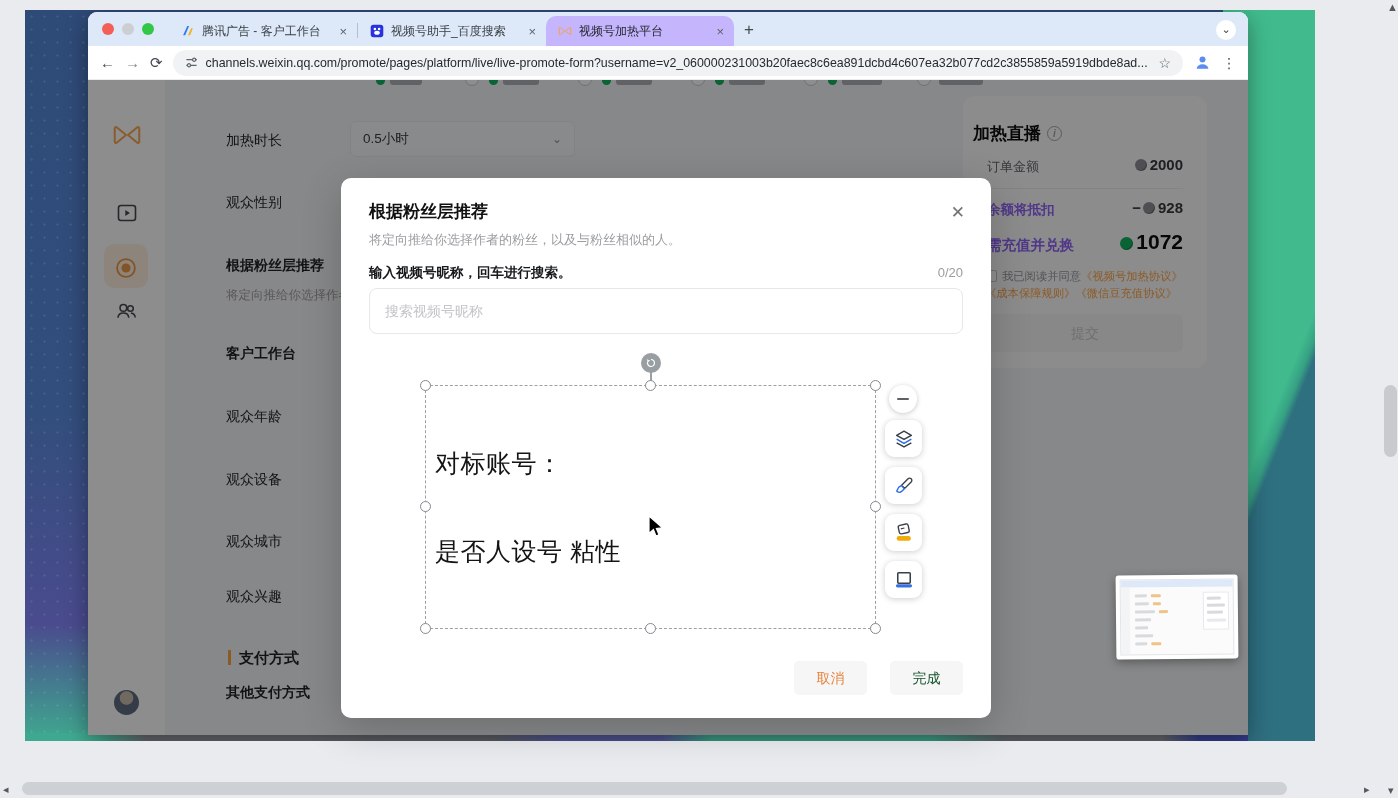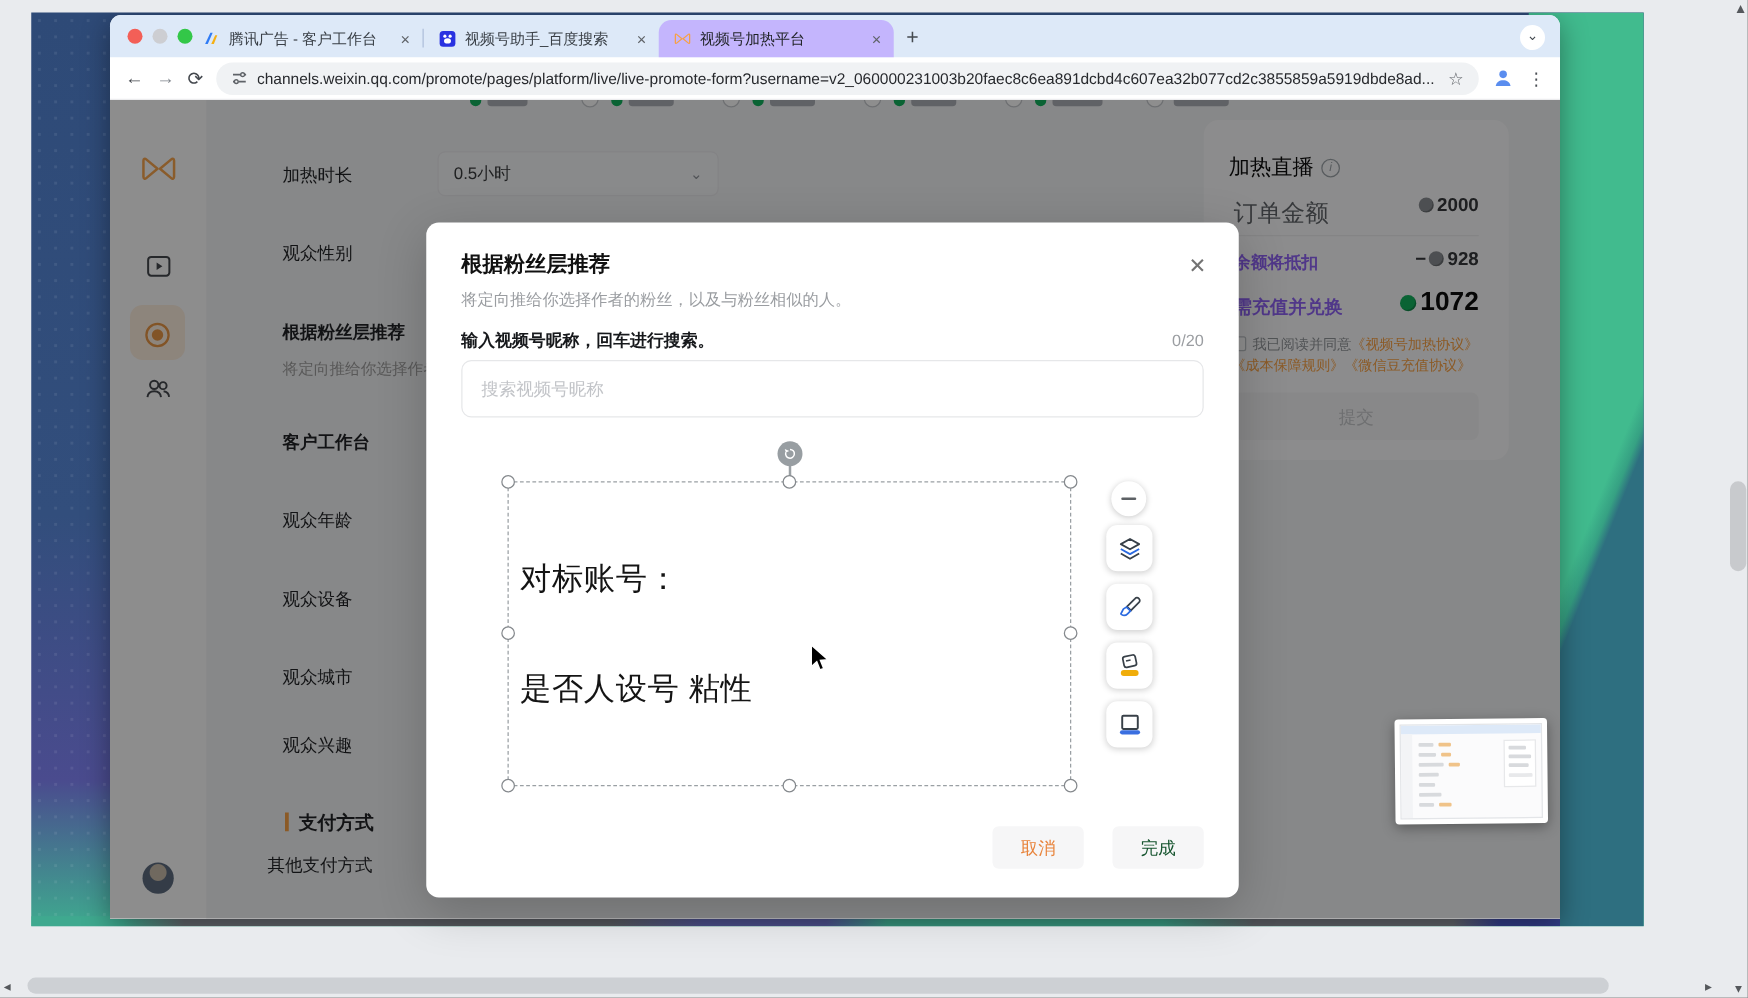--- a/index.html
+++ b/index.html
@@ -13,21 +13,21 @@
   .wp-dots { left:0; top:0; width:70px; height:100%;
           background-image:radial-gradient(rgba(255,255,255,.08) 1.2px, transparent 1.3px); background-size:13px 13px; }
   .wp-right { right:0; top:0; width:92px; height:100%;
           background:linear-gradient(112deg,#41bb8e 55%,#36a183 58%,#2e6f80 60%); }
   .wp-bottom { left:0; bottom:0; width:1223px; height:8px;
           background:linear-gradient(90deg,#3fa98f 0%,#3fa98f 6%,#63666c 10%,#63666c 38%,#565a9e 44%,#565a9e 52%,#3fa98f 56%,#3fa98f 74%,#63666c 80%,#63666c 93%,#333d8a 96%); }
 
   
   .chrome { left:63px; top:2px; width:1160px; height:723px; border-radius:9px 9px 0 0;
             box-shadow:0 6px 22px rgba(0,0,0,.38); overflow:hidden; background:#fff; }
-  .tabstrip { left:0; top:0; width:100%; height:34px; background:#dde9f8; display:flex; align-items:flex-end; }
+  .tabstrip { left:0; top:0; width:100%; height:34px; background:#dde9f8; display:flex; align-items:flex-end;padding-left:19px; }
   .lights { position:absolute; left:14px; top:11px; display:flex; gap:8px; }
   .light { width:12px; height:12px; border-radius:50%; }
   .l-close{ background:#f35f57; } .l-min{ background:#cdced2; } .l-zoom{ background:#33c748; }
   .tab { height:30px; width:188px; display:flex; align-items:center; gap:7px; padding:0 10px 0 12px;
          font-size:12px; color:#3a4047; position:relative; }
   .tab.active { background:#c4b5fd; border-radius:10px 10px 0 0; color:#1e2124; }
   .tab .ttl { flex:1; white-space:nowrap; overflow:hidden; }
   .tab .x { color:#5f6368; font-size:13px; }
   .tabsep { width:1px; height:15px; background:#aebfda; margin-bottom:8px; }
   .newtab { font-size:17px; color:#454a50; margin:0 0 6px 10px; }
@@ -60,24 +60,24 @@
   .dd-chev { margin-left:auto; color:#8a8f96; font-size:12px; }
   .paybar { left:140px; top:570px; width:3px; height:15px; background:#fa9d3b; }
 
   .po-radio { width:14px; height:14px; border-radius:50%; border:1.5px solid #c3c6cb; background:#fff; top:-8px; }
   .po-radio.sel { border:4px solid #e98a2e; }
   .po-coin { width:9px; height:9px; border-radius:50%; background:#06ae56; top:-4px; }
   .po-bar { height:10px; border-radius:3px; background:#a9adb3; top:-5px; }
 
   
   .card { left:875px; top:16px; width:244px; height:272px; background:#fcfcfd; border-radius:12px; }
-  .card-title { left:20px; top:26px; font-size:17px; font-weight:400; color:#000; }
+  .card-title { left:10px; top:26px; font-size:17px; font-weight:700; color:#000; }
   .info-i { display:inline-block; width:15px; height:15px; border:1px solid #9aa0a6; border-radius:50%;
             font-size:10px; line-height:13px; text-align:center; color:#9aa0a6; font-style:italic; margin-left:6px; vertical-align:2px; }
-  .row-l { font-size:19px; color:#5a5e63; }
+  .row-l { font-size:13px; color:#5a5e63; }
   .row-l.b { font-weight:700; color:#8b5cf6; font-size:13.5px; }
   .coin { display:inline-block; width:12px; height:12px; border-radius:50%; background:#85898e;
           box-shadow:inset -1px -1px 0 rgba(0,0,0,.25); vertical-align:-1px; margin-right:3px; }
   .coin.green { background:#06ae56; }
   .val { font-size:15px; color:#2c2e31; font-weight:600; }
   .divider { left:24px; top:92px; width:196px; height:1px; background:#ececee; }
   .agree { left:22px; top:172px; width:202px; font-size:11.3px; line-height:17px; color:#8d9196; }
   .agree .lnk { color:#fa9d3b; }
   .cbx { display:inline-block; width:12px; height:12px; border:1px solid #bcc0c5; border-radius:2px;
          background:#fff; vertical-align:-2px; margin-right:5px; }
@@ -96,21 +96,21 @@
   .m-count { right:28px; top:87px; font-size:13px; color:#9a9da1; }
   .m-input { left:28px; top:110px; width:594px; height:46px; border:1px solid #e6e7e9; border-radius:8px;
              padding:0 15px; font-size:14px; color:#333; outline:none; font-family:inherit; }
   .m-input::placeholder { color:#c2c4c8; }
   .btn { width:73px; height:34px; border-radius:5px; background:#f6f6f7; text-align:center;
          line-height:34px; font-size:14px; top:483px; }
   .btn.cancel { left:453px; color:#e8833a; }
   .btn.done { left:549px; color:#14532d; }
 
   
-  .sel { left:65px; top:207px; width:451px; height:244px; border:1.2px dashed #9aa0a4; }
+  .sel { left:84px; top:207px; width:451px; height:244px; border:1.2px dashed #9aa0a4; }
   .handle { position:absolute; width:11px; height:11px; border-radius:50%; background:#fff; border:1.6px solid #85898d; }
   .note { position:absolute; left:9px; top:5px; font-size:25px; line-height:29.2px; color:#141414;
           white-space:pre; letter-spacing:.5px; }
   .rot-stem { position:absolute; left:calc(50% - 1px); top:-14px; width:2px; height:13px; background:#9aa0a4; }
   .rot { position:absolute; left:calc(50% - 10px); top:-33px; width:20px; height:20px; border-radius:50%;
          background:#989ea2; display:flex; align-items:center; justify-content:center; }
 
   
   .pal-min { left:548px; top:207px; width:28px; height:28px; border-radius:50%; background:#fff;
              box-shadow:0 1px 5px rgba(0,0,0,.22); display:flex; align-items:center; justify-content:center; }
@@ -254,21 +254,21 @@
       <div class="abs flabel" style="left:138px;top:114px">观众性别</div>
       <div class="abs flabel" style="left:138px;top:177px;font-weight:700">根据粉丝层推荐</div>
       <div class="abs fhint" style="left:138px;top:207px">将定向推给你选择作者的粉丝，以及与粉丝相似的人。</div>
       <div class="abs flabel" style="left:138px;top:265px;font-weight:700">客户工作台</div>
       <div class="abs flabel" style="left:138px;top:328px">观众年龄</div>
       <div class="abs flabel" style="left:138px;top:391px">观众设备</div>
       <div class="abs flabel" style="left:138px;top:453px">观众城市</div>
       <div class="abs flabel" style="left:138px;top:508px">观众兴趣</div>
       <div class="abs paybar"></div>
       <div class="abs flabel" style="left:151px;top:569px;font-weight:700;font-size:15px">支付方式</div>
-      <div class="abs flabel" style="left:126px;top:604px;font-weight:400">其他支付方式</div>
+      <div class="abs flabel" style="left:138px;top:604px;font-weight:700">其他支付方式</div>
 
       <div class="abs card">
         <div class="abs card-title">
           <span>加热直播</span><span class="info-i">i</span>
         </div>
         <div class="abs row-l" style="left:24px;top:62px">订单金额</div>
         <div class="abs" style="right:24px;top:60px">
           <span class="coin"></span><span class="val">2000</span>
         </div>
         <div class="abs divider"></div>

